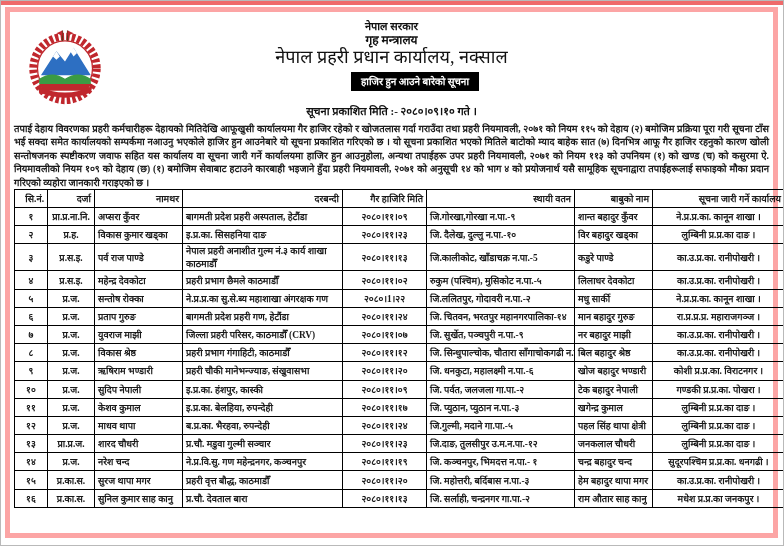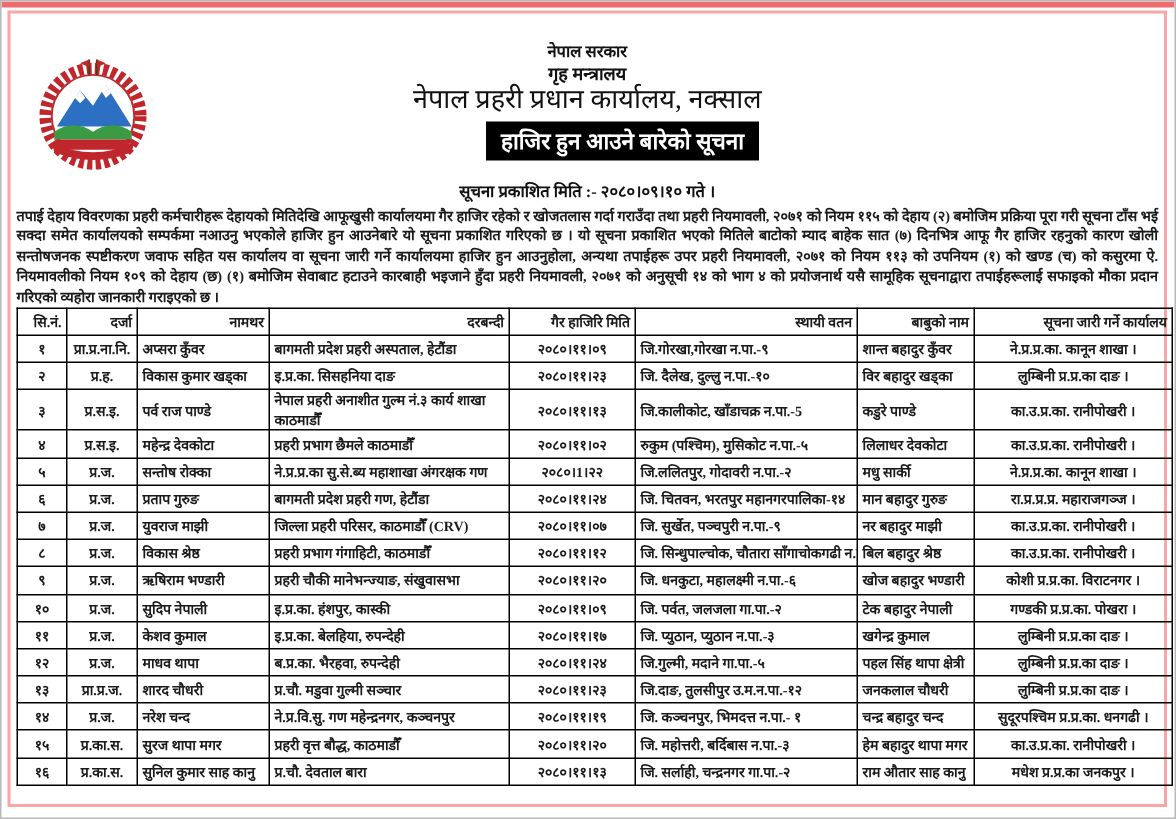--- a/index.html
+++ b/index.html
@@ -5,31 +5,31 @@
   html,body { margin:0; padding:0; background:#e8e8e8; }
   .page {
     position:relative; width:784px; height:546px; background:#ffffff;
     font-family:"Liberation Serif","DejaVu Serif",serif; color:#111;
     overflow:hidden; box-sizing:border-box;
     border:1px solid #b9b9b9;
   }
   .top-red-line { position:absolute; top:0; left:0; width:100%; height:4px; background:#ef6a6a; }
   .content {
     position:absolute; top:6px; left:4px; right:5px; bottom:7px;
-    border:2px solid #fca5a5; box-sizing:border-box; padding:20px 4px 0 4px;
+    border:5px solid #fca5a5; box-sizing:border-box; padding:8px 4px 0 4px;
   }
   .header-wrap { position:relative; text-align:center; }
   .logo { position:absolute; left:8px; top:2px; width:86px; height:86px; }
   .h-line1 { font-size:11px; font-weight:bold; line-height:13px; }
   .h-line2 { font-size:12px; font-weight:bold; line-height:14px; }
   .h-line3 { font-size:18px; font-weight:normal; line-height:21px; }
   .h-line4 { font-size:13px; font-weight:bold; line-height:16px; }
   .title-box {
     display:inline-block; margin-top:4px; background:#000; color:#fff;
-    font-size:15px; font-weight:bold; padding:2px 10px 3px 10px;margin-left:47px;
+    font-size:10px; font-weight:bold; padding:2px 10px 3px 10px;margin-left:47px;
   }
   .date-line { text-align:center; font-size:11px; font-weight:bold; margin-top:12px; }
   .body-text {
     font-size:9.6px; font-weight:bold; line-height:13.4px; text-align:justify;
     margin-top:4px; color:#1a1a1a;
   }
   .nimna { text-align:center; font-size:10px; font-weight:bold; margin:1px 0 2px 0; }
   table.notice-table { border-collapse:collapse; table-layout:fixed; width:770px; }
   table.notice-table th, table.notice-table td {
     border:1px solid #000; font-size:9.4px; padding:0 3px; overflow:hidden;

